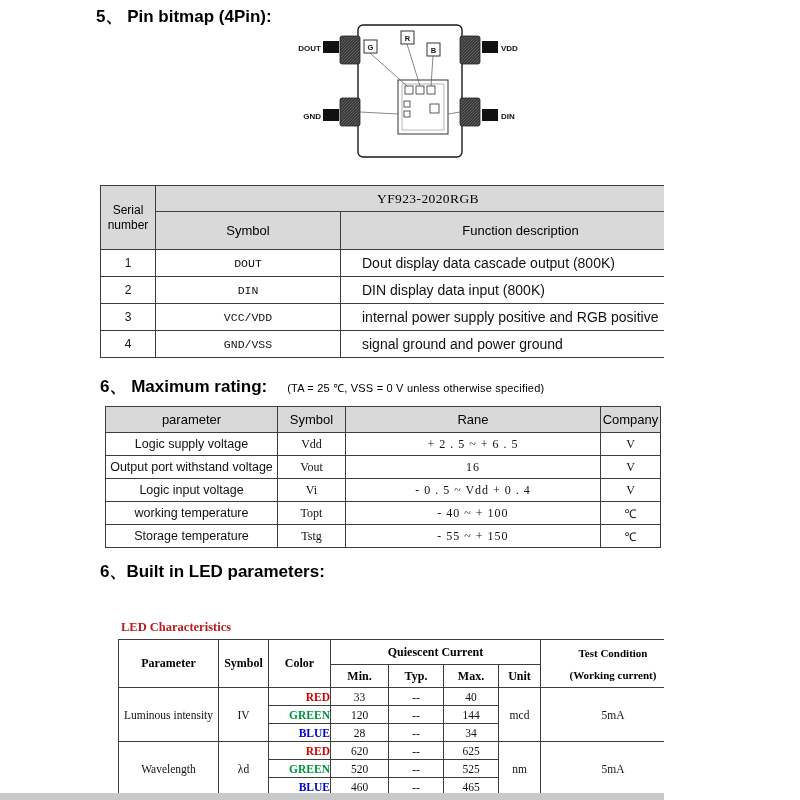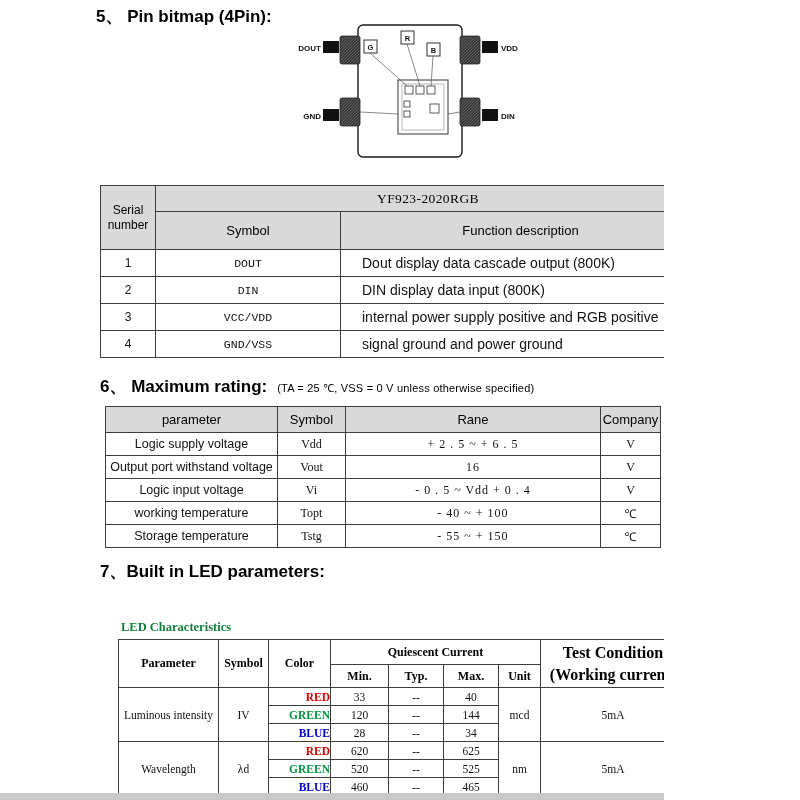--- a/index.html
+++ b/index.html
@@ -5,21 +5,21 @@
   * { box-sizing: border-box; }
   html,body { margin:0; padding:0; }
   #page {
     position:relative; width:664px; height:800px; background:#ffffff;
     font-family:"Liberation Sans", sans-serif; color:#111; overflow:hidden;
   }
 
   .section-title { position:absolute; font-weight:bold; font-size:17px; color:#000; white-space:nowrap; }
   #s5-title { left:96px; top:5px; }
   #s6-title { left:100px; top:375px; }
-  #s6-title .note { font-weight:normal; font-size:11px; margin-left:10px; letter-spacing:0.2px; }
+  #s6-title .note { font-weight:normal; font-size:11px; margin-left:20px; letter-spacing:0.2px; }
   #s7-title { left:100px; top:560px; }
 
   
   table { border-collapse:collapse; table-layout:fixed; }
   td, th { border:1px solid #3d3d3d; text-align:center; vertical-align:middle; padding:0; overflow:hidden; }
 
   
   #pin-table { position:absolute; left:100px; top:185px; width:600px; }
   #pin-table th { background:#d9d9d9; font-weight:normal; color:#000; }
   #pin-table tr.r-title { height:26px; }
@@ -36,29 +36,29 @@
   #max-table { position:absolute; left:105px; top:406px; width:555px; }
   #max-table th { background:#d9d9d9; font-size:13px; font-weight:normal; color:#000; }
   #max-table tr { height:23px; }
   #max-table tr.hdr { height:26px; }
   .mt-param { font-size:12.5px; }
   .mt-sym, .mt-range, .mt-unit { font-family:"Liberation Serif", serif; font-size:12px; }
   .mt-range { letter-spacing:1px; }
 
   
   #led-caption { position:absolute; left:121px; top:620px; font-family:"Liberation Serif", serif;
-                 font-weight:bold; font-size:12.5px; color:#15803d; }
+                 font-weight:bold; font-size:12.5px; color:#b91c1c; }
   #led-table { position:absolute; left:118px; top:639px; width:567px; font-family:"Liberation Serif", serif; }
   #led-table th { font-weight:bold; font-size:12px; background:#fff; color:#000; }
   #led-table tr.h1 { height:25px; }
   #led-table tr.h2 { height:23px; }
   #led-table tr.r  { height:18px; }
   #led-table td { font-size:11.5px; }
   .lt-color { font-weight:bold; font-size:11px;text-align:right; }
-  .lt-test div { line-height:22px; font-weight:bold; font-size:16px; }
+  .lt-test div { line-height:22px; font-weight:bold; font-size:11px; }
 
   
   #pin-diagram { position:absolute; left:280px; top:16px; width:240px; height:152px; }
   #pin-diagram text { font-family:"Liberation Sans", sans-serif; fill:#111; }
   .pad-letter { font-size:7.5px; font-weight:bold; }
   .pin-label  { font-size:8px; font-weight:bold; }
   .cn         { font-size:6.5px; fill:#ffffff; }
 
   #bottom-edge { position:absolute; left:0; top:793px; width:800px; height:7px; background:#c7c9cb; }
 </style>
@@ -205,21 +205,21 @@
     </tr>
     <tr>
       <td class="mt-param">Storage temperature</td>
       <td class="mt-sym">Tstg</td>
       <td class="mt-range">- 55 ~ + 150</td>
       <td class="mt-unit">℃</td>
     </tr>
   </tbody>
     </table>
 
-  <div id="s7-title" class="section-title">7、Built in LED parameters:</div>
+  <div id="s7-title" class="section-title">6、Built in LED parameters:</div>
 
   <div id="led-caption">LED Characteristics</div>
 
   <table id="led-table">
     <colgroup>
       <col style="width:100px">
         <col style="width:50px">
         <col style="width:62px">
       <col style="width:58px">
         <col style="width:55px">

